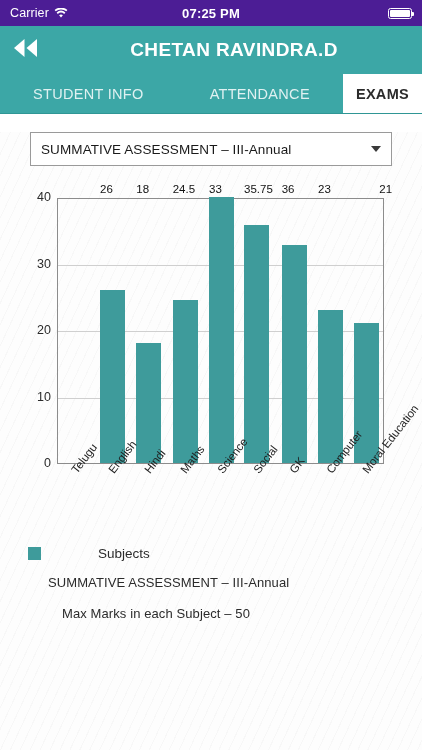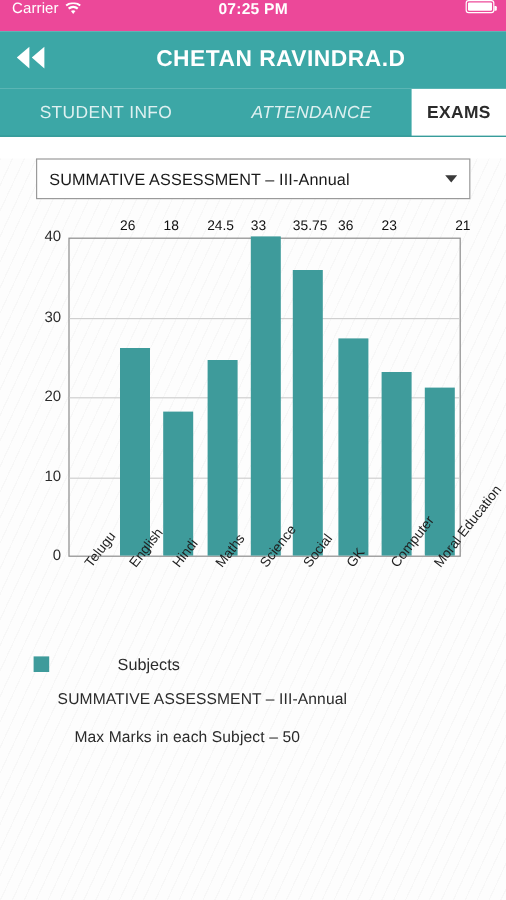--- a/index.html
+++ b/index.html
@@ -11,24 +11,24 @@
   }
   #app {
     position: relative;
     width: 422px; height: 750px;
     background: #ffffff;
   }
 
   
   .statusbar {
     height: 26px;
-    background: #ec4899;
+    background: #4c1d95;
     color: #ffffff;
     display: flex;
-    align-items: flex-start;
+    align-items: center;
     padding: 0 10px;
     font-size: 12px;
     position: relative;
   }
   .sb-left { display: flex; align-items: center; gap: 5px; }
   .sb-carrier { font-size: 12.5px; letter-spacing: 0.1px; }
   .wifi-icon { display: inline-block; width: 14px; height: 11px; position: relative; }
   .sb-center {
     position: absolute; left: 0; right: 0; text-align: center;
     font-size: 13px; font-weight: bold; letter-spacing: 0.2px;
@@ -75,21 +75,21 @@
     flex: 0 0 auto;
     display: flex; align-items: center; justify-content: center;
     color: #dff1f1;
     font-size: 14.5px;
     letter-spacing: 0.3px;
     padding: 0 13px;
     cursor: pointer;
     white-space: nowrap;
   }
   .tab.t-info { flex: 1 1 auto; }
-  .tab.t-att { flex: 1 1 auto; font-style: italic; }
+  .tab.t-att { flex: 1 1 auto; }
   .tab.active {
     background: #ffffff;
     color: #2b2b2b;
     font-weight: bold;
   }
 
   
   .content {
     position: relative;
     height: 636px;
@@ -288,21 +288,21 @@
               <div class="bar" style="height: 280px; background: rgb(62, 155, 155);">
                 <span class="bar-label">33</span>
               </div>
             </div>
             <div class="bar-slot" style="left: 186px; width: 25px; height: 266px;">
               <div class="bar" style="height: 237.738px; background: rgb(62, 155, 155);">
                 <span class="bar-label">35.75</span>
               </div>
             </div>
             <div class="bar-slot" style="left: 223.667px; width: 25px; height: 266px;">
-              <div class="bar" style="height: 181px; background: rgb(62, 155, 155);">
+              <div class="bar" style="height: 218px; background: rgb(62, 155, 155);">
                 <span class="bar-label">36</span>
               </div>
             </div>
             <div class="bar-slot" style="left: 260px; width: 25px; height: 266px;">
               <div class="bar" style="height: 152.95px; background: rgb(62, 155, 155);">
                 <span class="bar-label">23</span>
               </div>
             </div>
             <div class="bar-slot" style="left: 296.333px; width: 25px; height: 266px; text-align: right;">
               <div class="bar" style="height: 139.65px; background: rgb(62, 155, 155);">

